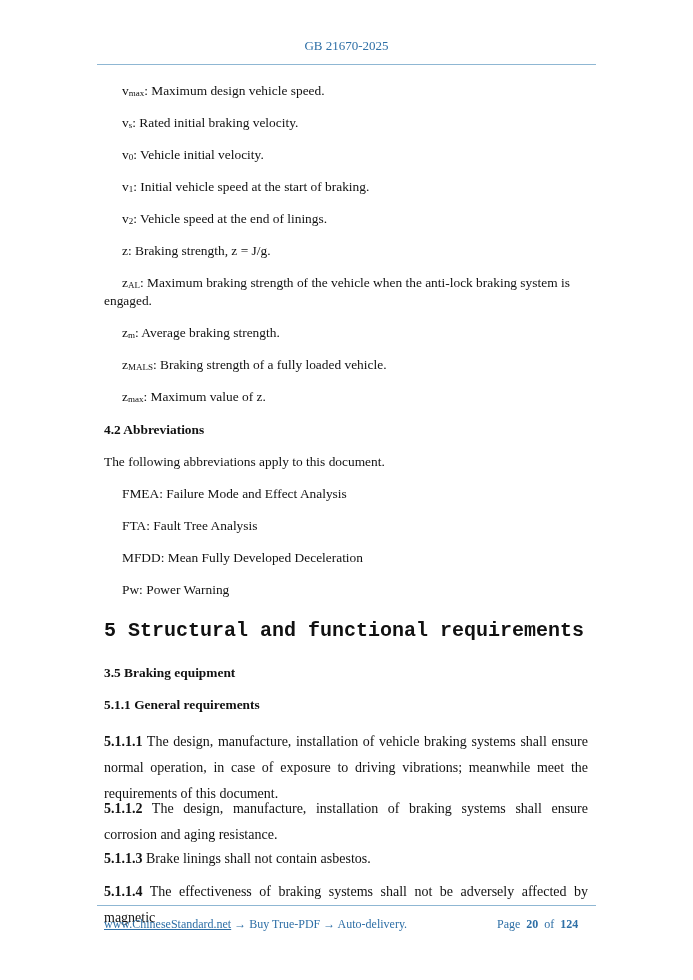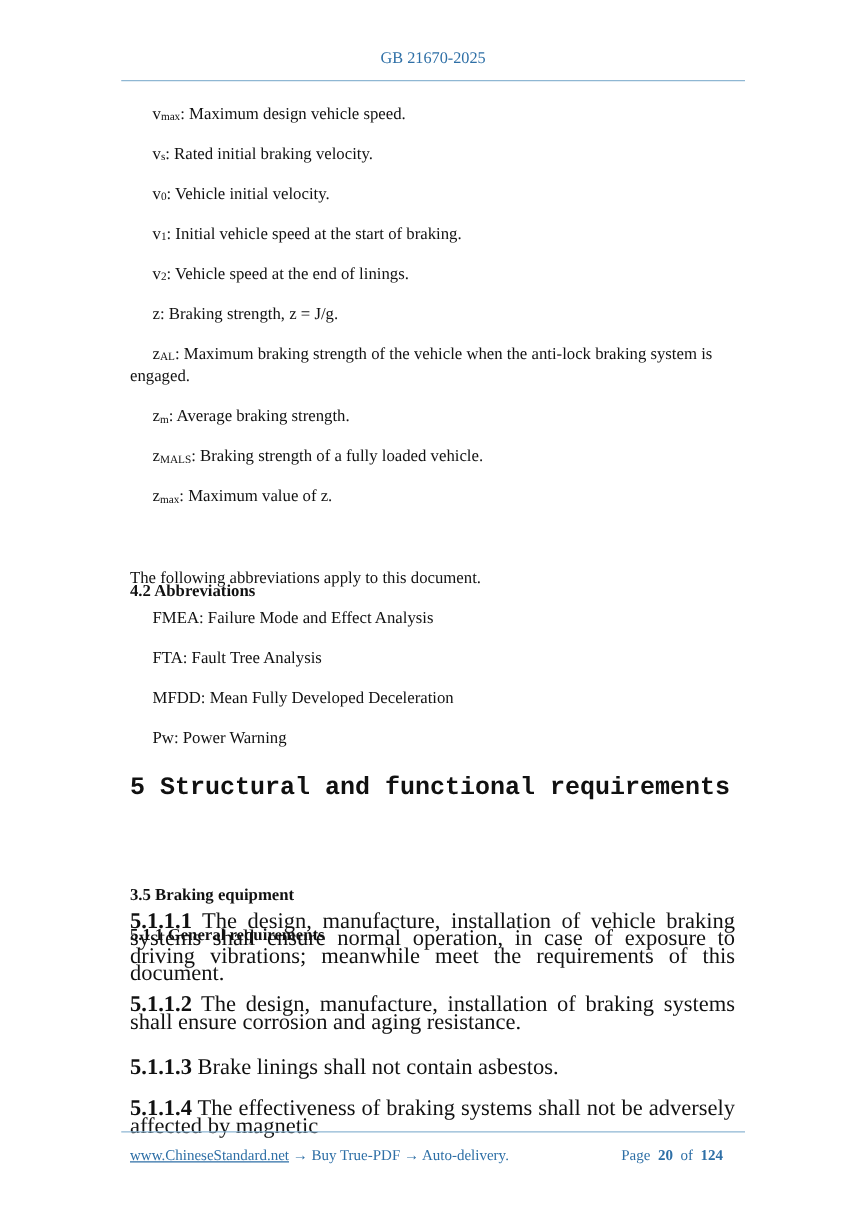--- a/index.html
+++ b/index.html
@@ -5,22 +5,22 @@
   html, body { margin:0; padding:0; background:#ffffff; }
   body { width:693px; height:980px; position:relative; overflow:hidden;
          font-family:"Liberation Serif", serif; color:#111; }
   .header { position:absolute; left:97px; top:38px; width:499px; text-align:center;
             font-size:13px; color:#2e6fa6; }
   .hrule { position:absolute; left:97px; width:499px; height:1px; background:#8fb7d3; }
   .line { position:absolute; font-size:13.4px; line-height:17px; white-space:nowrap; }
   .indent { left:122px; }
   .flush { left:104px; }
   .sub { font-size:9px; vertical-align:-1px; }
-  .bold { font-weight:bold;margin-top:43px; }
-  .para { position:absolute; left:104px; width:484px; font-size:18px; line-height:14px;
+  .bold { font-weight:bold; }
+  .para { position:absolute; left:104px; width:484px; font-size:14px; line-height:26px;
           text-align:justify; }
   .h1 { position:absolute; left:104px; top:619px; font-size:20px; font-weight:bold;font-family:Liberation Mono, monospace; }
   .footer { position:absolute; top:917px; font-size:12px; color:#2e6fa6; }
   .footer a { color:#2e6fa6; text-decoration:underline; }
 </style>
 </head>
 <body>
 
 <div class="header">GB 21670-2025</div>
 <div class="hrule" style="top:64px"></div>

